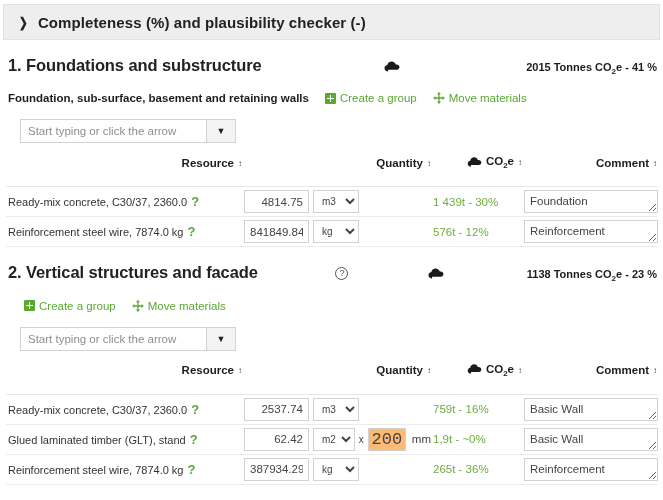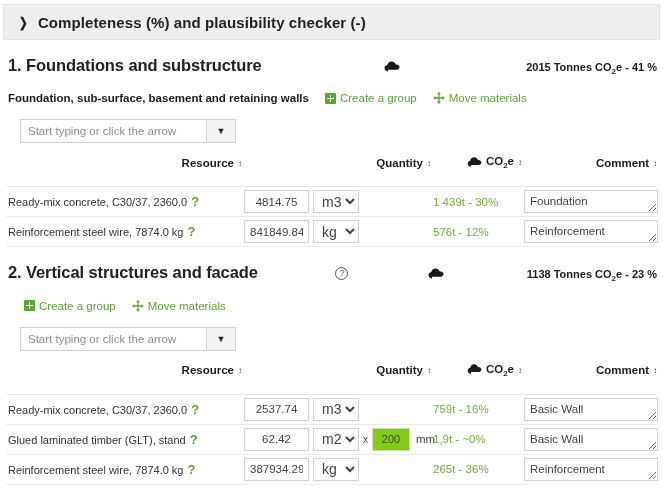--- a/index.html
+++ b/index.html
@@ -205,48 +205,48 @@
     font-weight: bold;
     font-size: 13px;
     margin-left: 4px;
     cursor: pointer;
   }
 
   .qty-wrap { display: flex; align-items: center; }
   input.num {
     width: 65px; height: 23px;
     border: 1px solid #d2d2d2;
-    text-align: center;
+    text-align: right;
     padding: 0 5px;
     font-family: "Liberation Sans", sans-serif;
     font-size: 11.5px;
     color: #444;
     background: #fff;
     outline: none;
   }
   select.unit {
     width: 46px; height: 23px;
     margin-left: 4px;
     border: 1px solid #d2d2d2;
     background: #fff;
     font-family: "Liberation Sans", sans-serif;
-    font-size: 14px;
+    font-size: 10px;
     color: #444;
     padding-left: 4px;
     outline: none;
   }
   .times { margin: 0 4px; font-size: 10px; color: #444; }
   input.thick {
     width: 38px; height: 23px;
     border: 1px solid #d2d2d2;
     text-align: center;
-    font-family: Liberation Sans, sans-serif;
-    font-size: 11px;
+    font-family: Liberation Mono, monospace;
+    font-size: 17px;
     color: #444;
-    background: #84cc16;
+    background: #fdba74;
     outline: none;
   }
   .thick-unit { margin-left: 6px; font-size: 11.5px; color: #444; }
 
   .co2-val { font-size: 11.5px; color: #6fae3d; white-space: nowrap; }
 
   .comment-box {
     width: 134px; height: 23px;
     border: 1px solid #d2d2d2;
     background: #fff;

